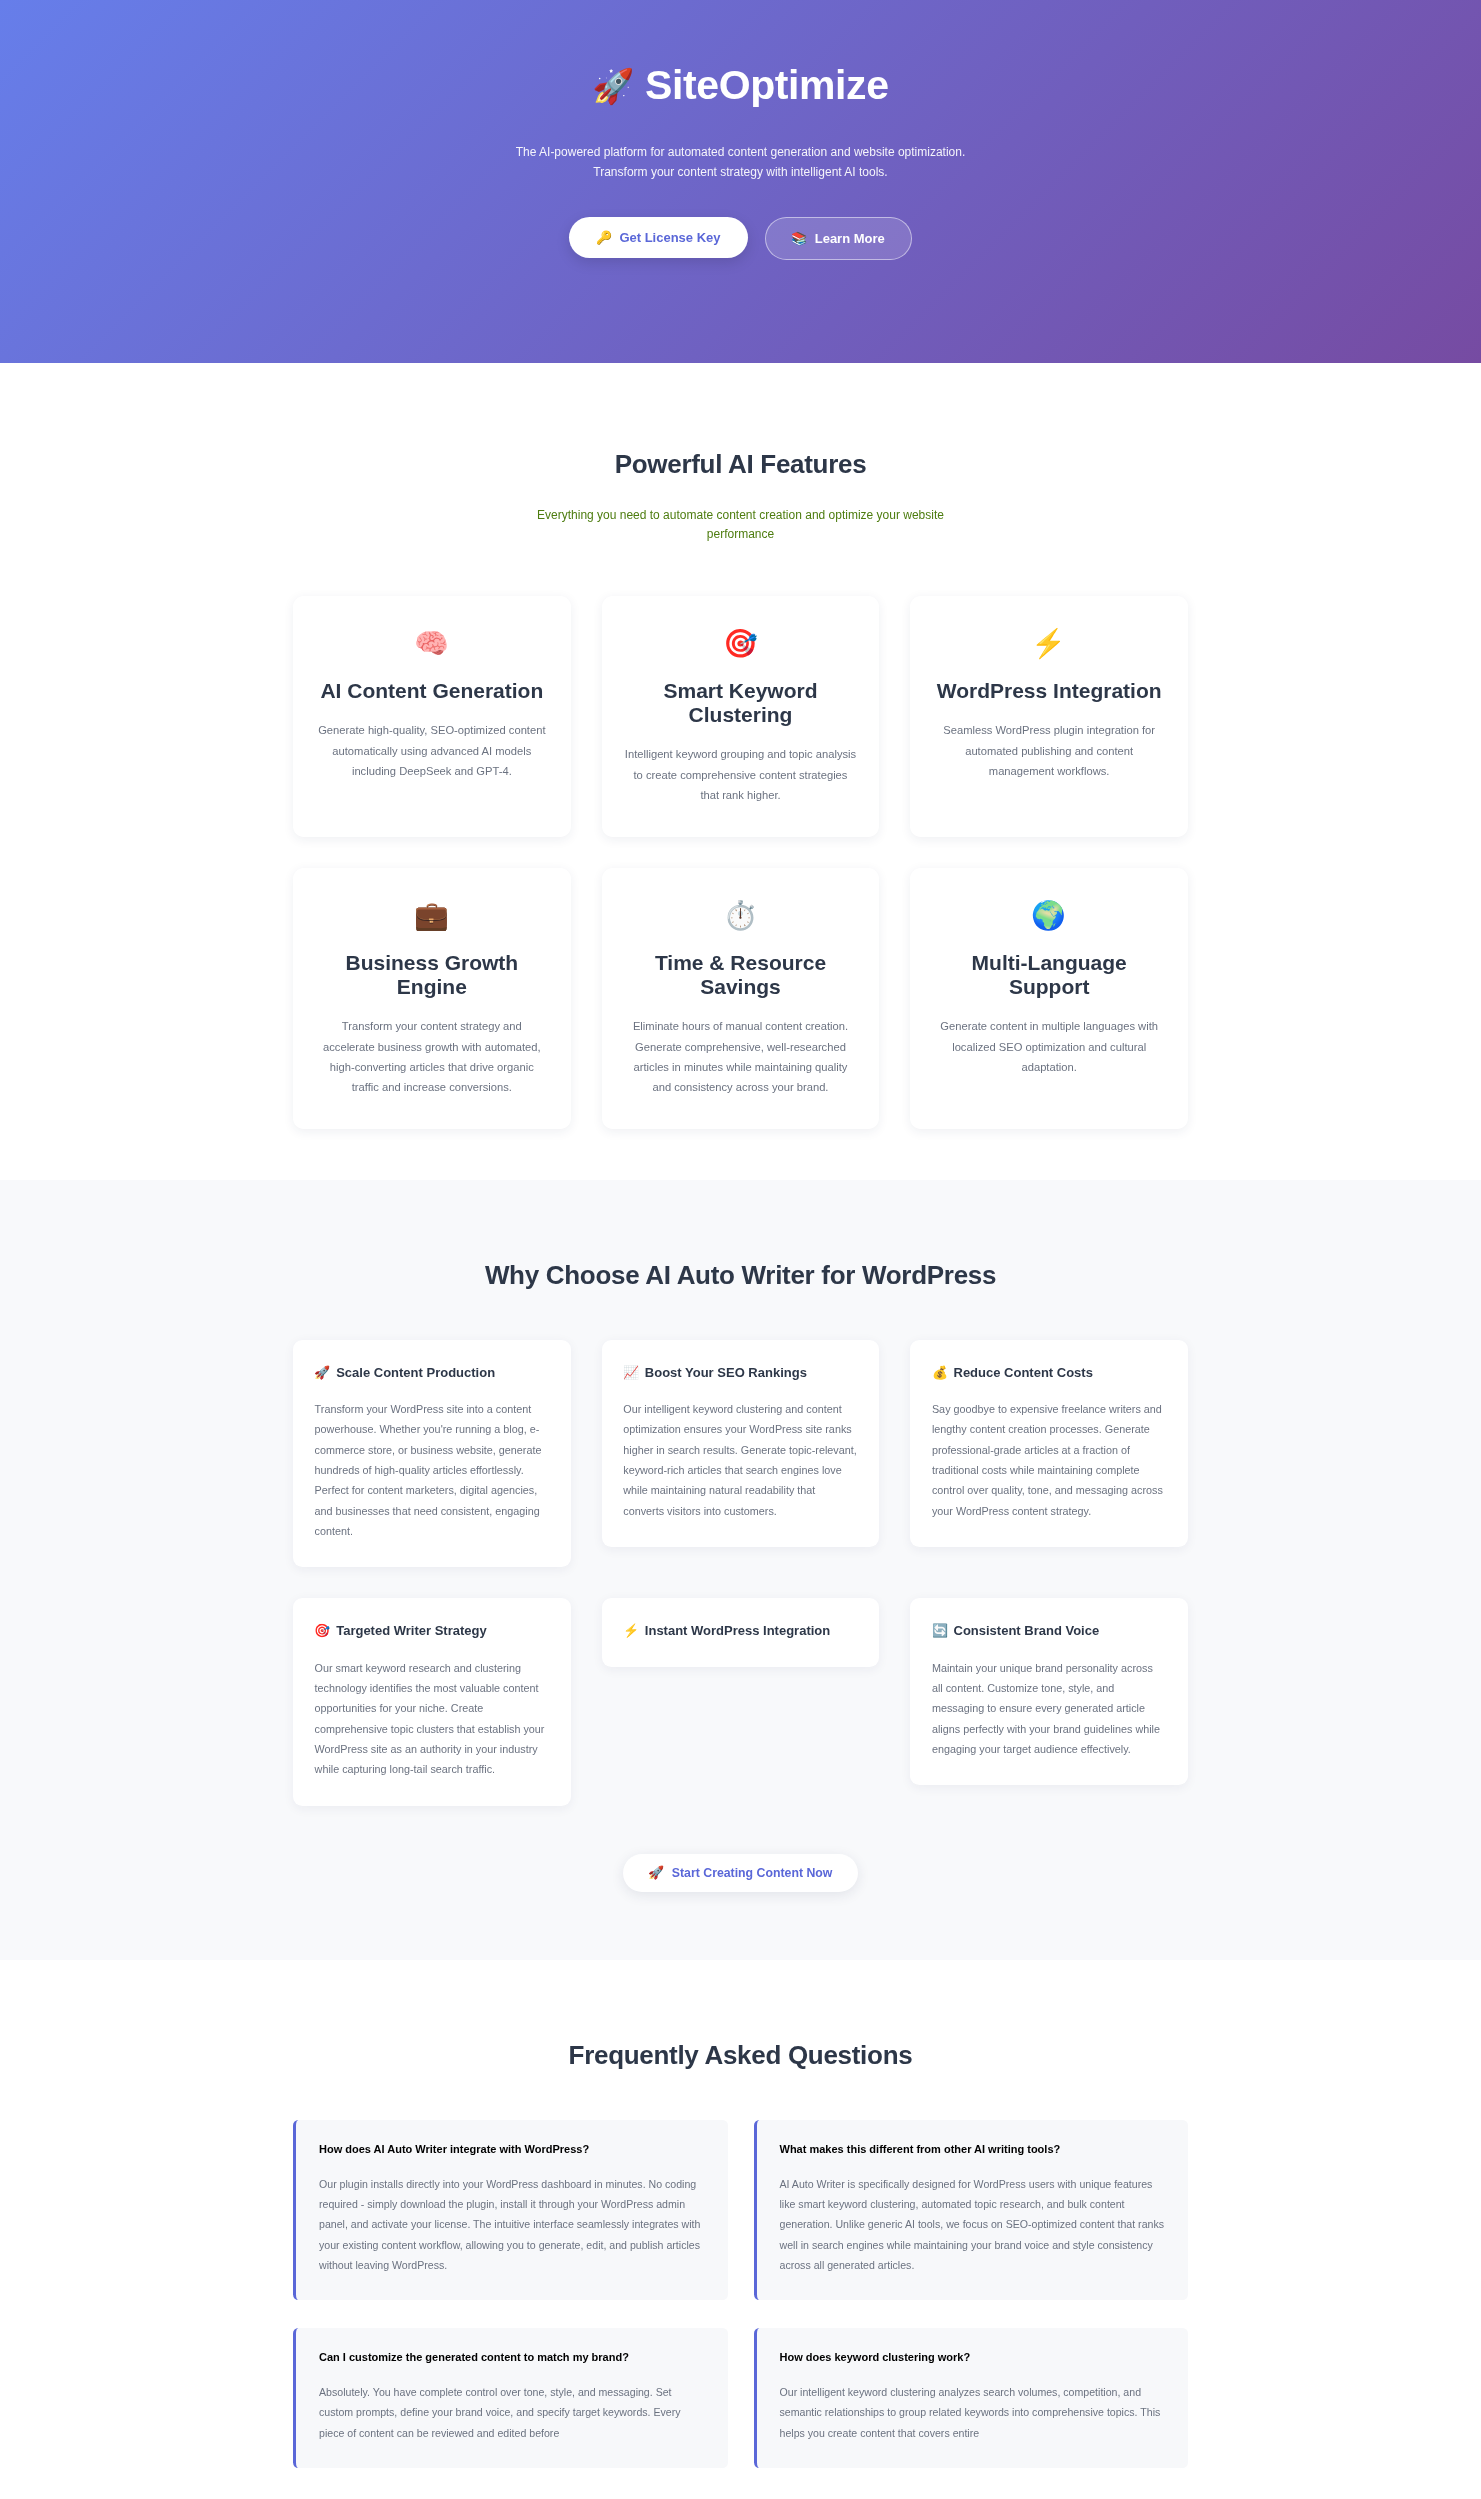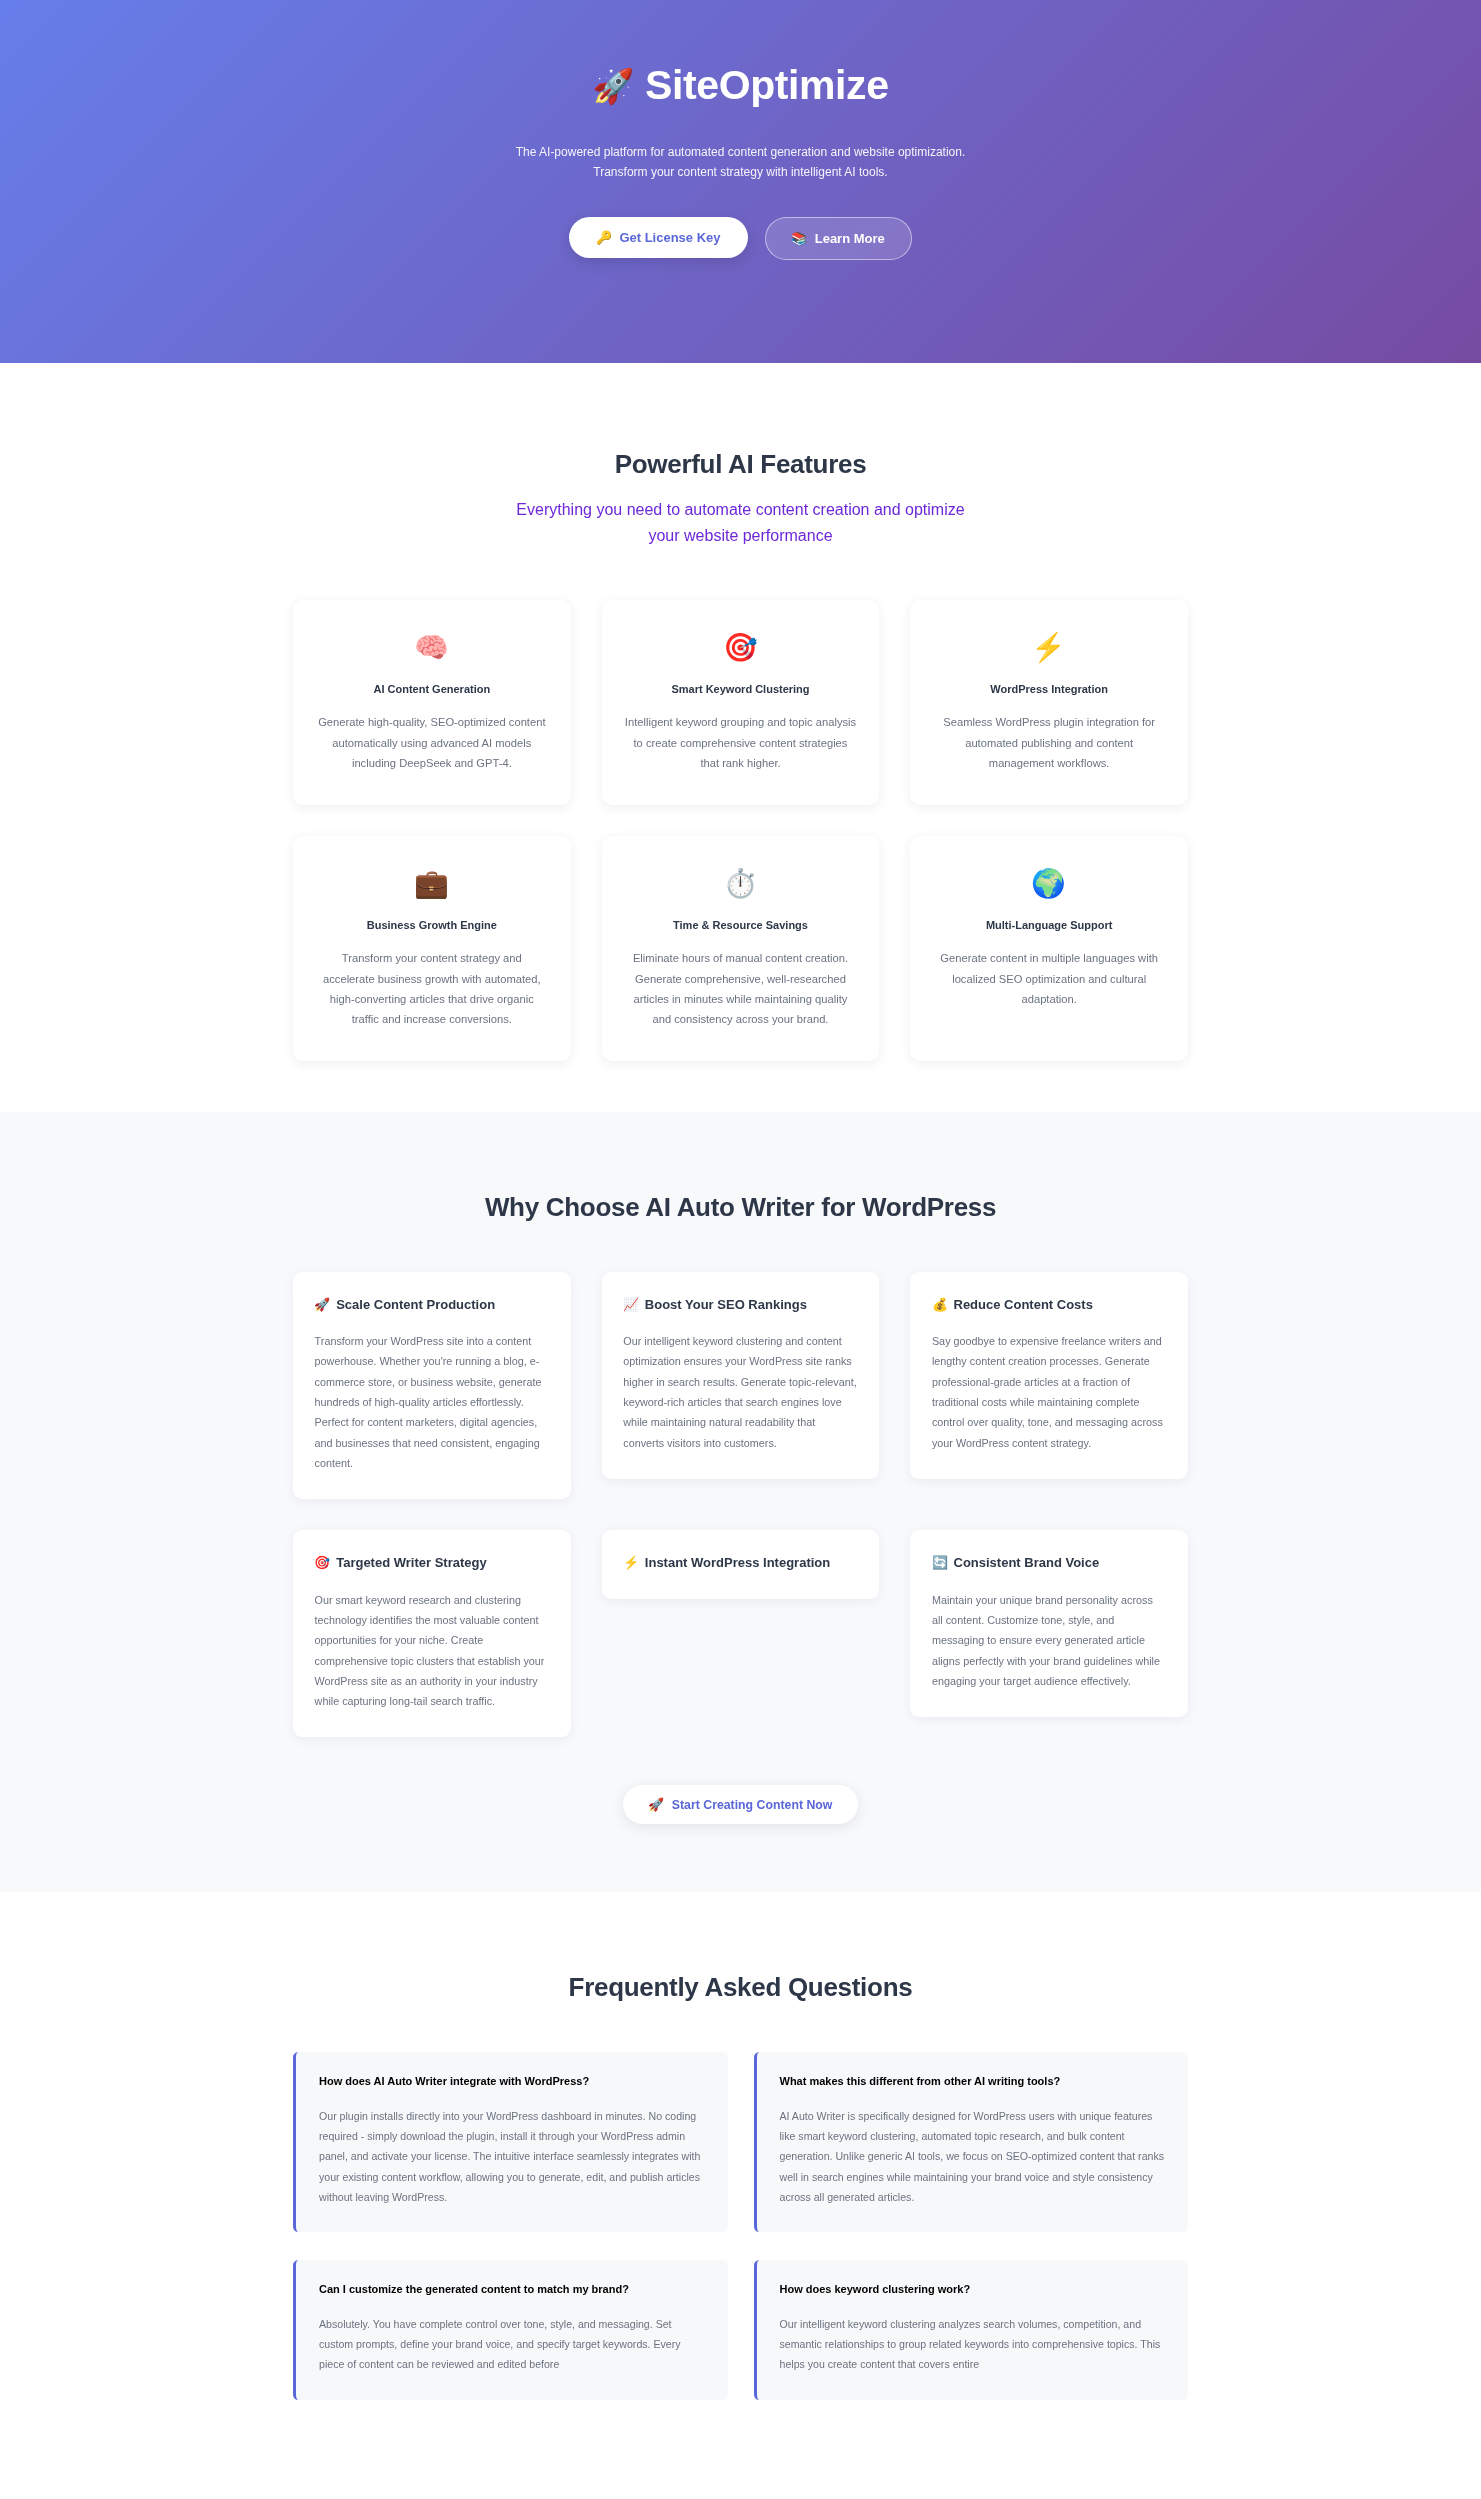--- a/index.html
+++ b/index.html
@@ -79,26 +79,26 @@
   .wrap { width:895px; margin:0 auto; }
 
   .sec-title {
     text-align:center;
     font-size:26px;
     font-weight:bold;
     color:#2d3748;
     letter-spacing:-0.3px;
   }
   .sec-sub {
-    margin:17px auto 0;
+    margin:26px auto 0;
     width:455px;
     text-align:center;
-    font-size:16px;
+    font-size:12px;
     line-height:1.62;
-    color:#6d28d9;
+    color:#4d7c0f;
   }
 
   
   #features { padding-top:86px; padding-bottom:51px; }
   .feature-grid {
     display:grid;
     grid-template-columns:repeat(3,1fr);
     gap:31px;
     margin-top:51px;
   }
@@ -108,21 +108,21 @@
     box-shadow:0 2.3px 10.8px rgba(30,40,80,0.07);
     padding:34px 23px 31px;
     text-align:center;
     display:flex;
     flex-direction:column;
     align-items:center;
   }
   .feature-icon { font-size:28px; line-height:1; }
   .feature-title {
     margin-top:21.6px;
-    font-size:11px;
+    font-size:21px;
     font-weight:bold;
     color:#2d3748;
   }
   .feature-desc {
     margin-top:17px;
     font-size:11.2px;
     line-height:1.82;
     color:#6b7280;
   }
 

